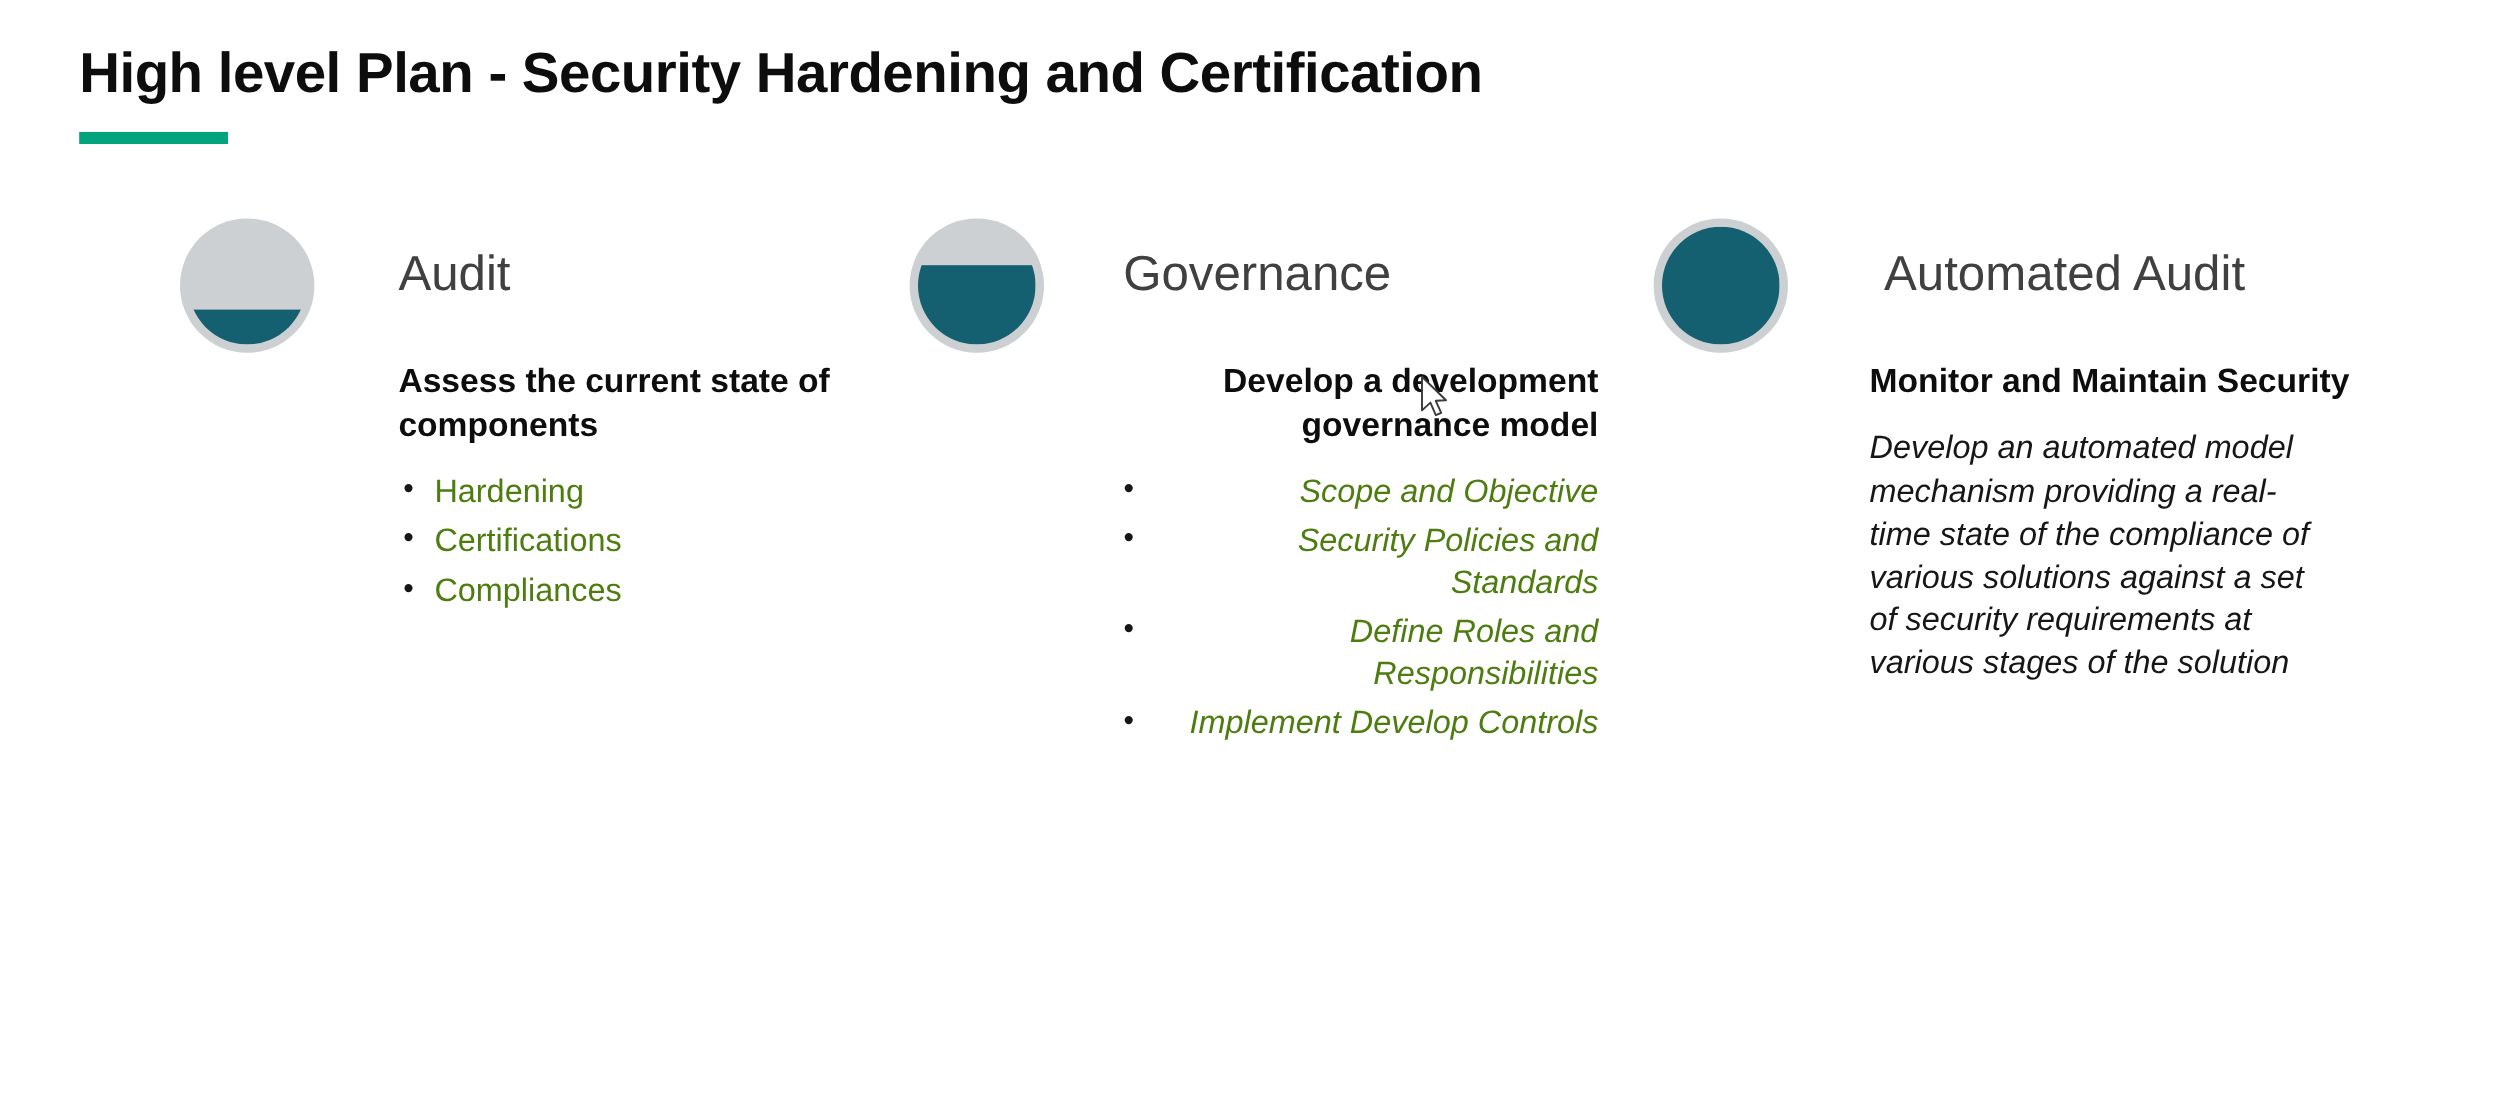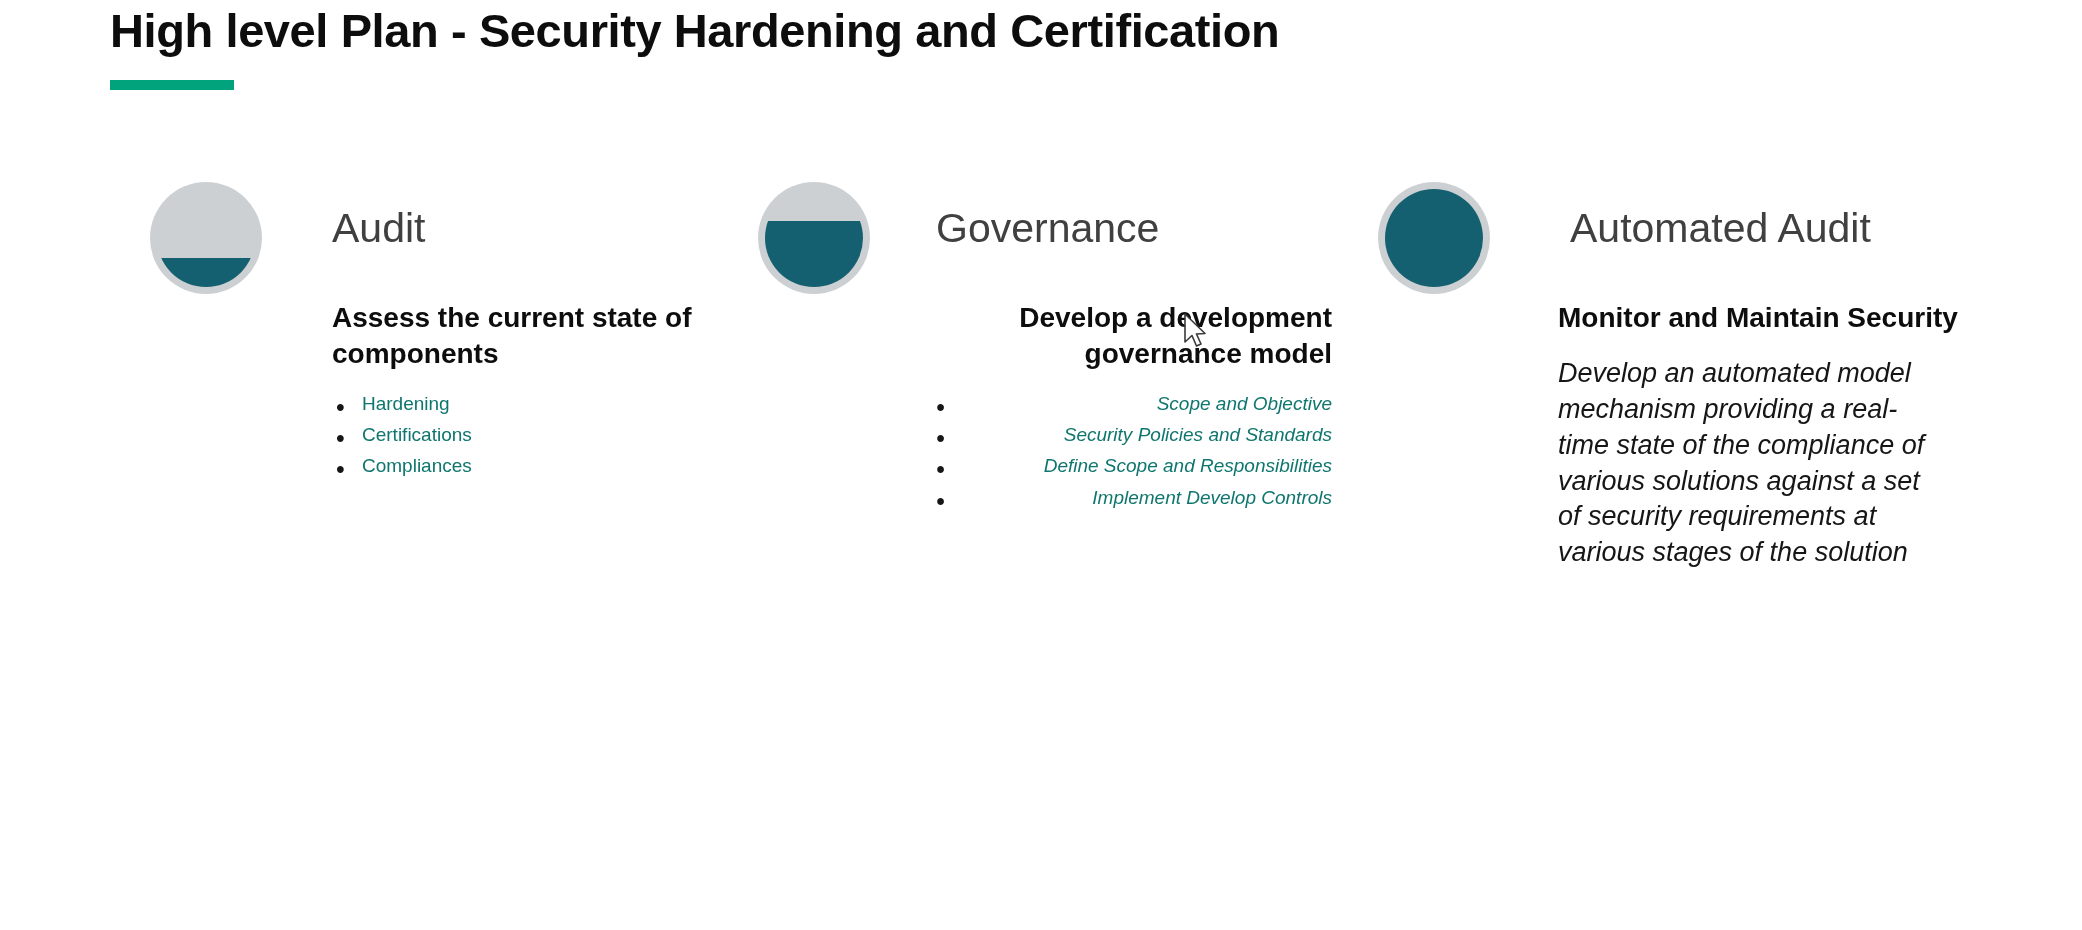--- a/index.html
+++ b/index.html
@@ -20,22 +20,21 @@
   .slide {
     position: absolute;
     inset: 0;
     background: #ffffff;
   }
 
   
   .title-block {
     position: absolute;
     left: 66px;
-    top: 4px;
-    margin-left: 44px;
+    top: 34px;
   }
   .slide-title {
     font-size: 47px;
     font-weight: 700;
     letter-spacing: -0.4px;
     line-height: 1.15;
     color: #0d0d0d;
     white-space: nowrap;
     margin: 0;
   }
@@ -126,23 +125,23 @@
     margin: 0 0 20px 0;
   }
   ul.col-list {
     list-style: none;
     margin: 0;
     padding: 0;
   }
   ul.col-list li {
     position: relative;
     padding-left: 30px;
-    font-size: 19px;
+    font-size: 27px;
     line-height: 1.28;
-    color: #0f766e;
+    color: #4d7c0f;
     margin-bottom: 7px;
   }
   ul.col-list li::before {
     content: "\2022";
     position: absolute;
     left: 4px;
     top: -1px;
     font-size: 25px;
     color: #161616;
   }
@@ -205,21 +204,21 @@
             <div class="gauge-fill" style="height: 67%;"></div>
           </div>
         </div>
         <div class="gauge-label">Governance</div>
       </div>
       <div class="col-body">
         <p class="col-heading">Develop a development governance model</p>
         <ul class="col-list italic">
             <li>Scope and Objective</li>
             <li>Security Policies and Standards</li>
-            <li>Define Scope and Responsibilities</li>
+            <li>Define Roles and Responsibilities</li>
             <li>Implement Develop Controls</li>
           </ul>
       </div>
     </div>
 
     <div class="column col-2">
       <div class="gauge-row">
         <div class="gauge">
           <div class="gauge-inner">
             <div class="gauge-fill" style="height: 100%;"></div>

